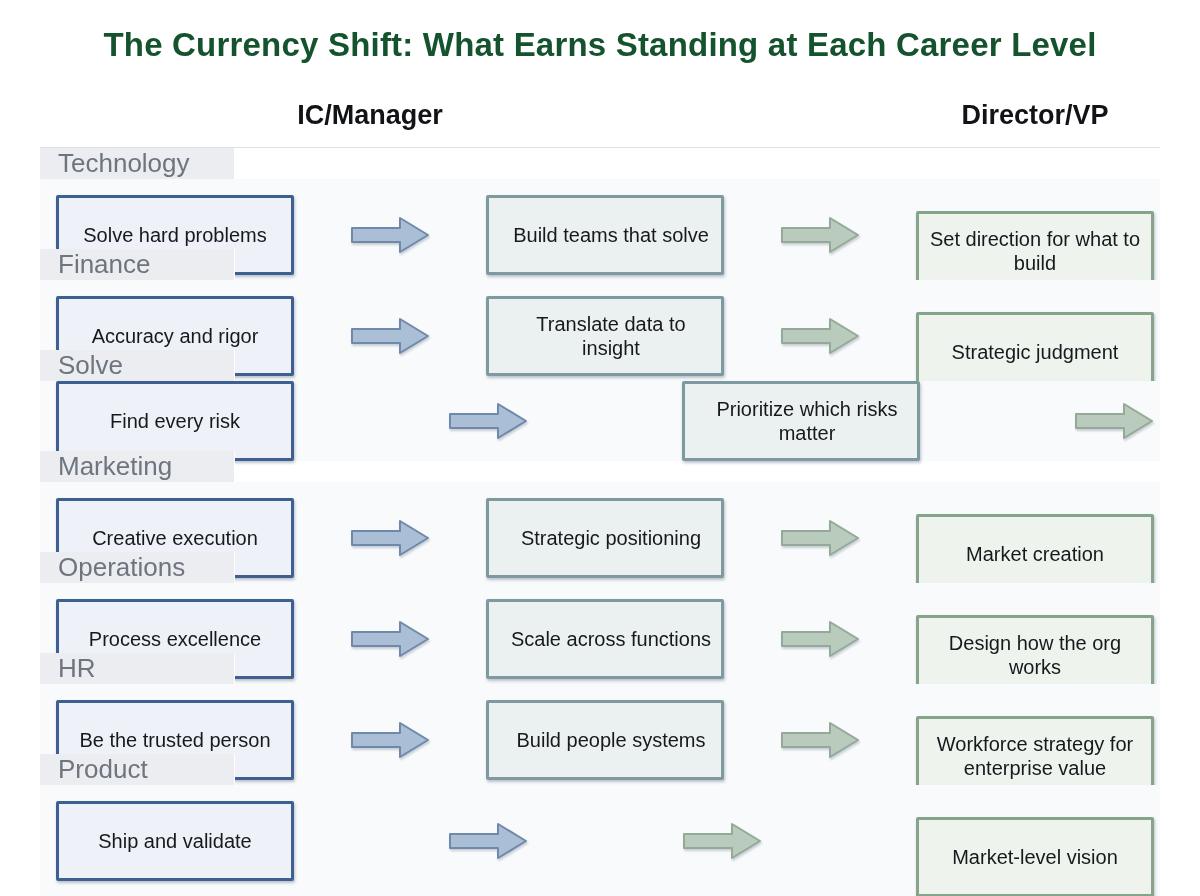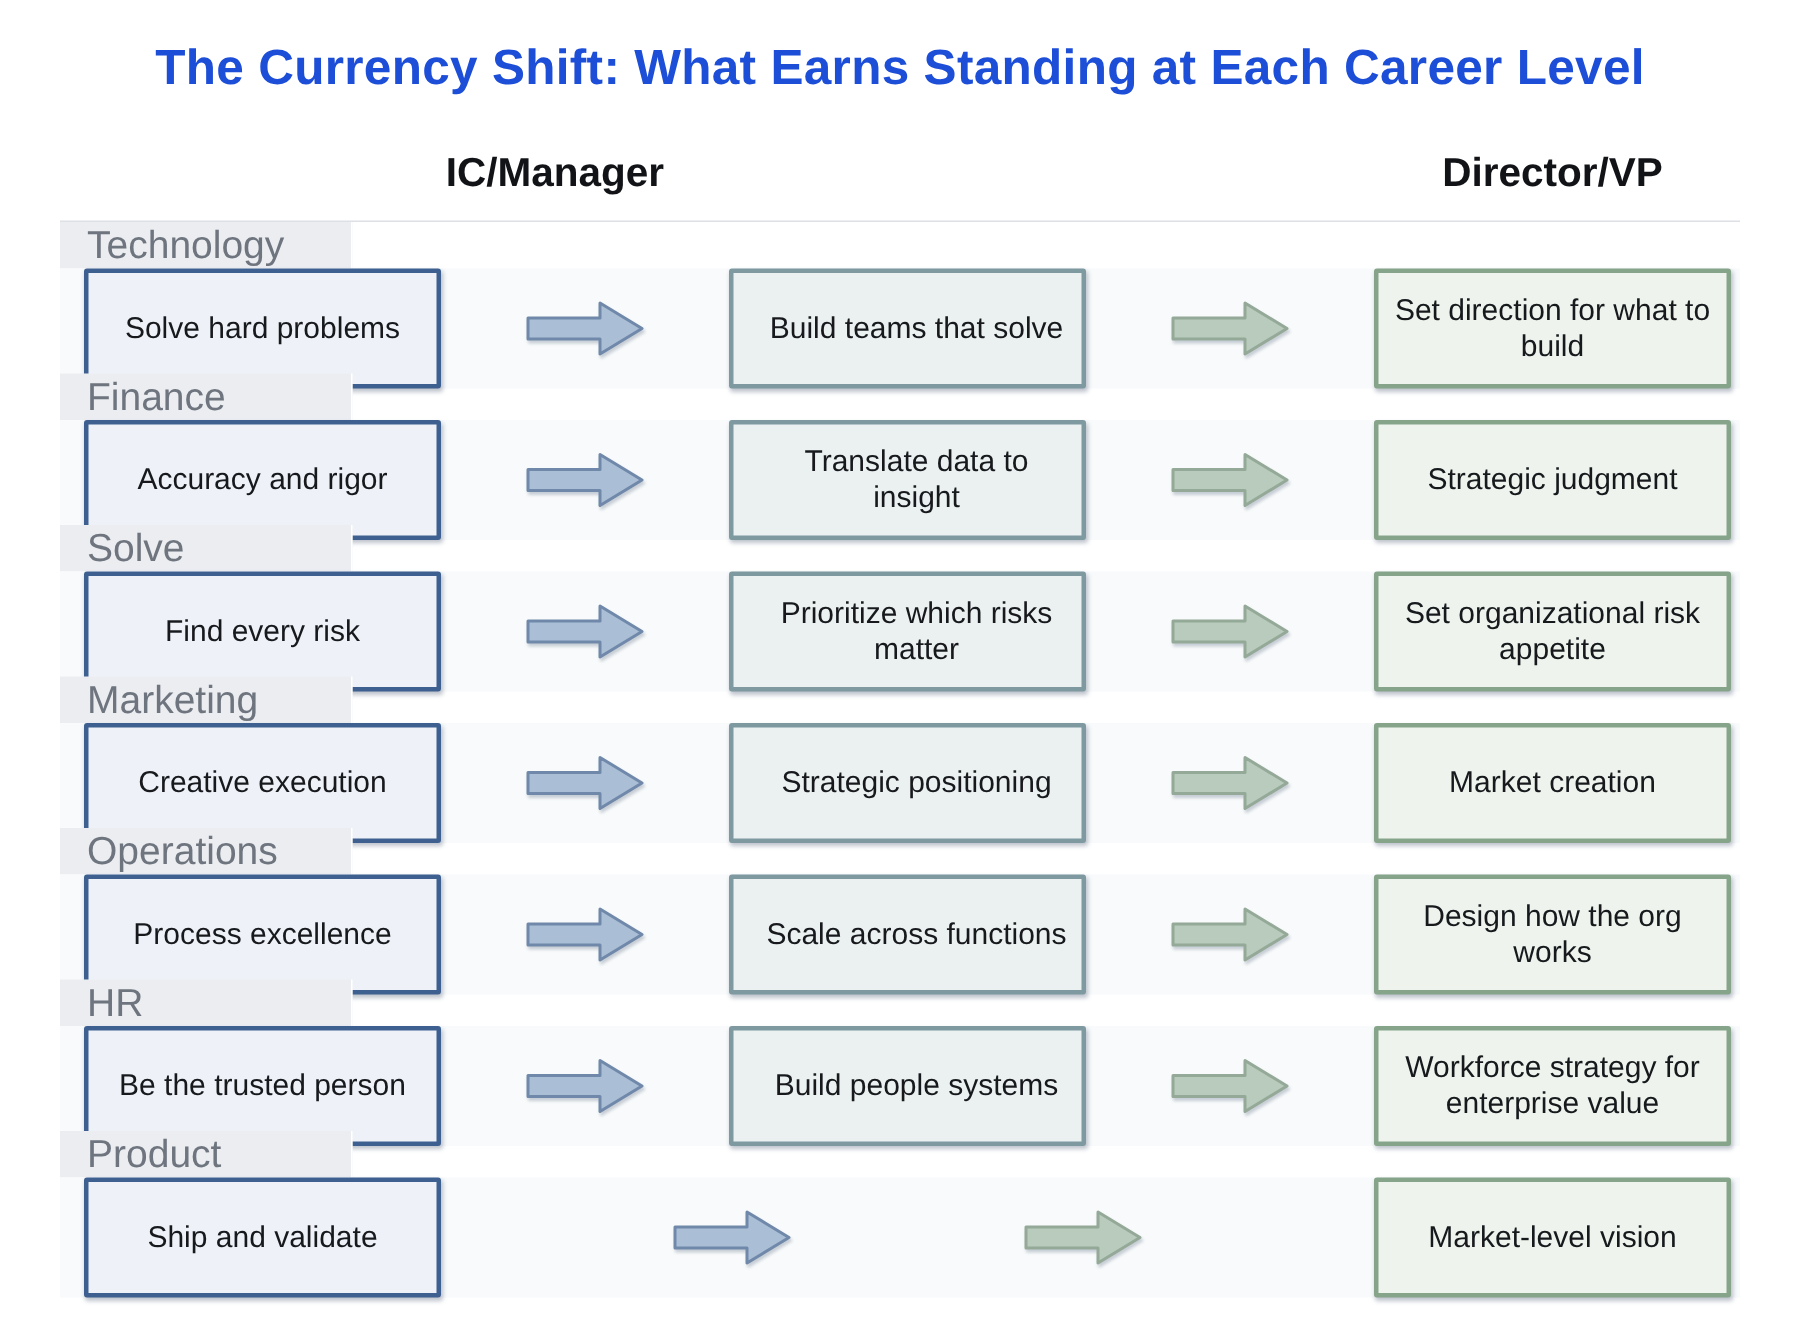--- a/index.html
+++ b/index.html
@@ -9,21 +9,21 @@
     background: #ffffff;
     overflow: hidden;
   }
   .canvas { width: 1200px; height: 896px; background: #ffffff; }
 
   .page-title {
     text-align: center;
     padding-top: 26px;
     font-size: 33px;
     font-weight: 600;
-    color: #1d4ed8;
+    color: #14532d;
     letter-spacing: 0.2px;
   }
 
   
   .header-row {
     display: flex;
     justify-content: space-between;
     margin: 36px 0 0 251px;
     width: 903px;
   }
@@ -74,21 +74,21 @@
     text-align: center;
     font-size: 20px;
     line-height: 1.22;
     color: #17191d;
     padding: 4px 8px;
     border-radius: 2px;
     box-shadow: 1px 2px 3px rgba(110, 122, 143, 0.45);
   }
   .cell.ic  { border: 3px solid var(--ic-border);  background: var(--ic-fill); }
   .cell.dir { border: 3px solid var(--dir-border); background: var(--dir-fill); padding-left: 20px; }
-  .cell.cs  { border: 3px solid var(--cs-border);  background: var(--cs-fill); }
+  .cell.cs  { border: 3px solid var(--cs-border);  background: var(--cs-fill); margin-top: 32px; }
 
   .arrow { width: 80px; height: 48px; flex-shrink: 0;
            filter: drop-shadow(1px 2px 1px rgba(110,122,143,0.35)); }
   .arrow.blue  polygon { fill: var(--arrow-blue-fill);  stroke: var(--arrow-blue-stroke);  stroke-width: 2; stroke-linejoin: round; }
   .arrow.green polygon { fill: var(--arrow-green-fill); stroke: var(--arrow-green-stroke); stroke-width: 2; stroke-linejoin: round; }
 </style>
 </head>
 <body>
 
 <div class="canvas">
@@ -136,21 +136,20 @@
       <div class="row-label">Solve</div>
       <div class="row-content">
         <div class="cell ic">Find every risk</div>
         <svg class="arrow blue" viewBox="0 0 80 48">
             <polygon points="2,17 50,17 50,7 78,24 50,41 50,31 2,31"></polygon>
           </svg>
         <div class="cell dir">Prioritize which risks matter</div>
         <svg class="arrow green" viewBox="0 0 80 48">
             <polygon points="2,17 50,17 50,7 78,24 50,41 50,31 2,31"></polygon>
           </svg>
-        <div class="cell cs">Set organizational risk appetite</div>
       </div>
     </div>
 
     <div class="row">
       <div class="row-label">Marketing</div>
       <div class="row-content">
         <div class="cell ic">Creative execution</div>
         <svg class="arrow blue" viewBox="0 0 80 48">
             <polygon points="2,17 50,17 50,7 78,24 50,41 50,31 2,31"></polygon>
           </svg>

